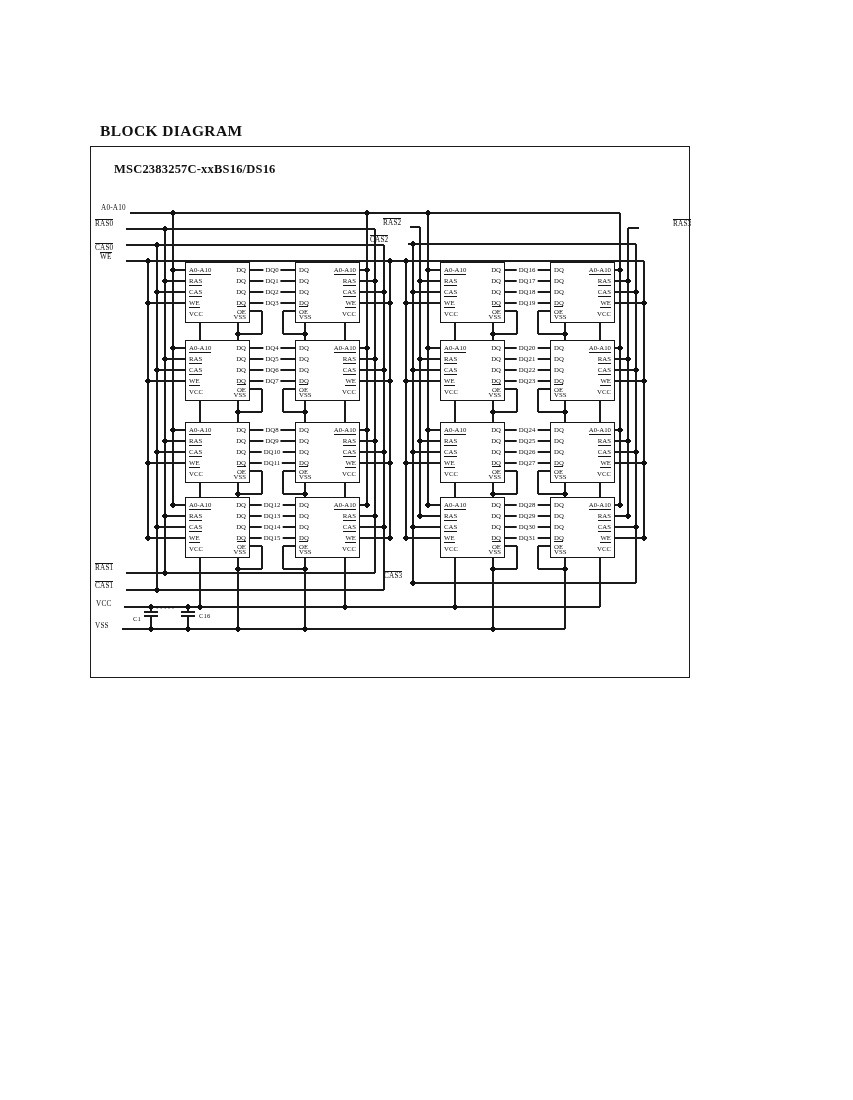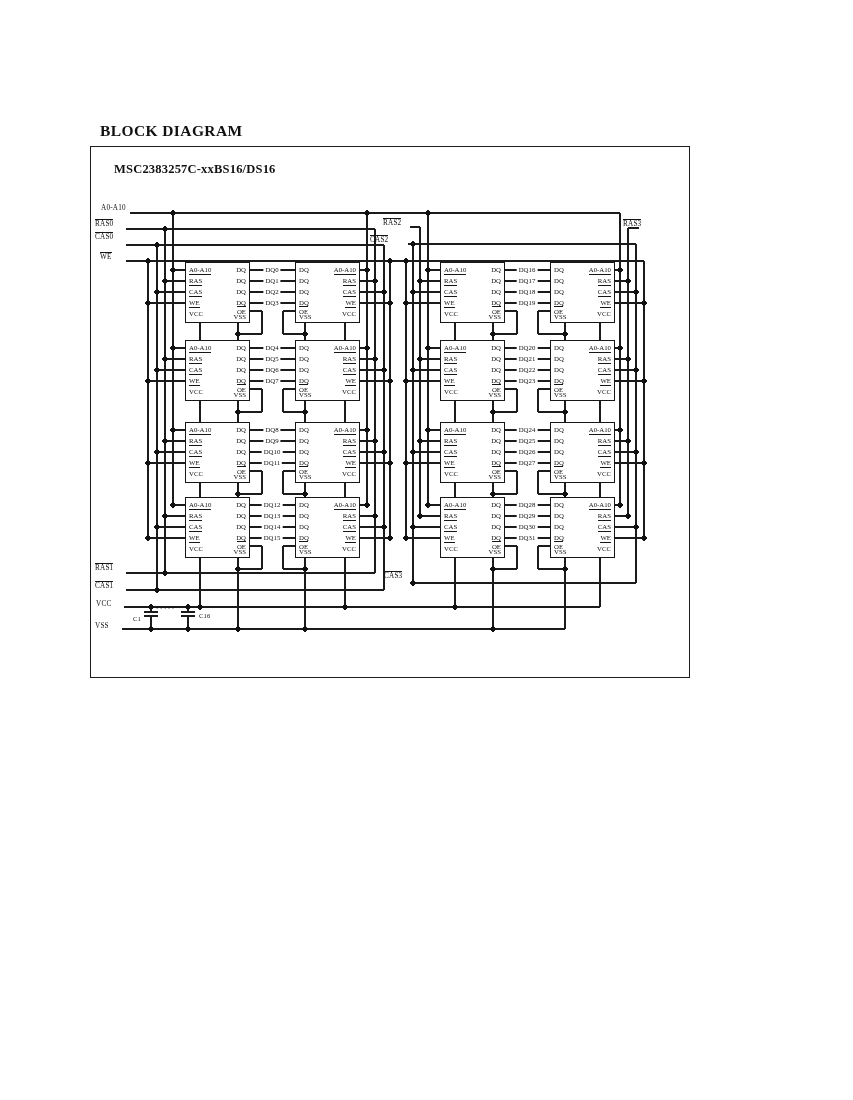--- a/index.html
+++ b/index.html
@@ -135,25 +135,25 @@
       <circle cx="565" cy="494" r="2.6" fill="#111"></circle>
       <circle cx="620" cy="505" r="2.6" fill="#111"></circle>
       <circle cx="628" cy="516" r="2.6" fill="#111"></circle>
       <circle cx="636" cy="527" r="2.6" fill="#111"></circle>
       <circle cx="644" cy="538" r="2.6" fill="#111"></circle>
       <circle cx="565" cy="569" r="2.6" fill="#111"></circle>
     </svg>
 
   <div class="nl" style="left:101px;top:204px">A0-A10</div>
   <div class="nl bar" style="left:95px;top:219px">RAS0</div>
-  <div class="nl bar" style="left:95px;top:232px">CAS0</div>
+  <div class="nl bar" style="left:95px;top:243px">CAS0</div>
   <div class="nl bar" style="left:100px;top:252px">WE</div>
   <div class="nl bar" style="left:383px;top:218px">RAS2</div>
   <div class="nl bar" style="left:370px;top:235px">CAS2</div>
-  <div class="nl bar" style="left:623px;top:219px">RAS3</div>
+  <div class="nl bar" style="left:673px;top:219px">RAS3</div>
   <div class="nl bar" style="left:95px;top:563px">RAS1</div>
   <div class="nl bar" style="left:95px;top:581px">CAS1</div>
   <div class="nl" style="left:96px;top:600px">VCC</div>
   <div class="nl" style="left:95px;top:622px">VSS</div>
   <div class="nl bar" style="left:384px;top:571px">CAS3</div>
   <div class="nl tiny" style="left:133px;top:615px">C1</div>
   <div class="nl tiny" style="left:199px;top:612px">C16</div>
   <div class="capdots" style="left:156px;top:604px">•••••</div>
 
   <div id="chips">

